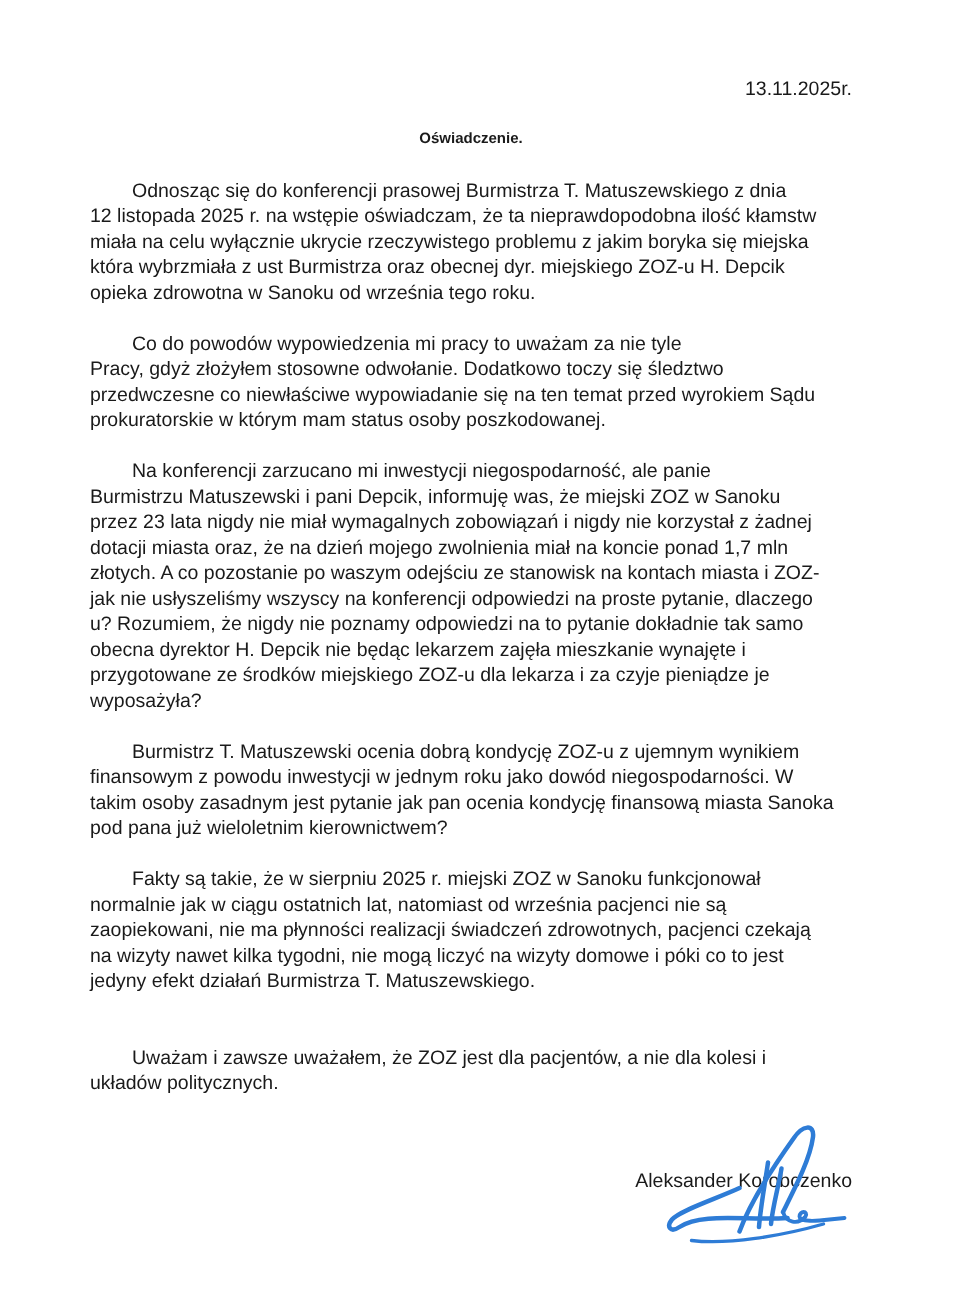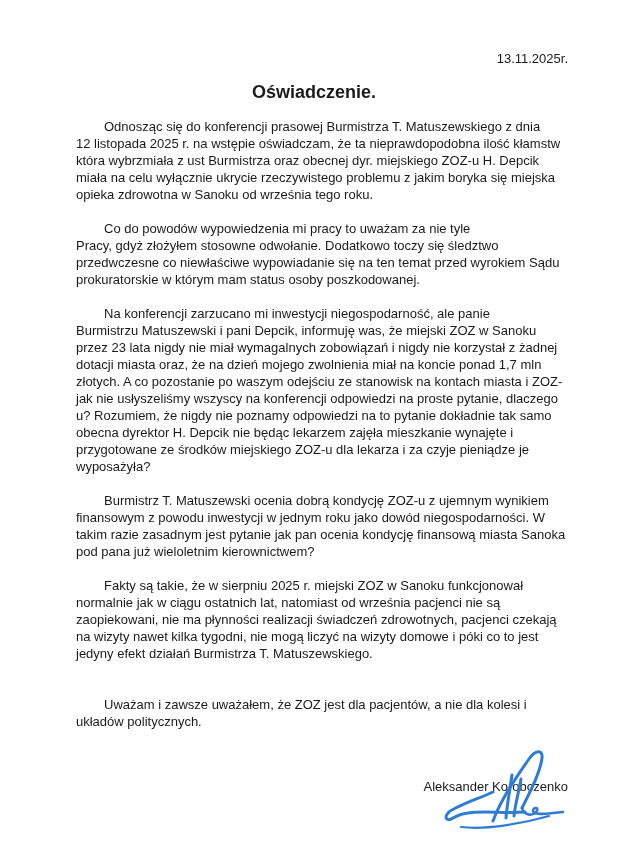--- a/index.html
+++ b/index.html
@@ -25,26 +25,25 @@
     width: 508px;
   }
   .date {
     text-align: right;
     white-space: pre;
   }
   .title {
     margin-top: 17px;
     text-align: center;
     font-weight: bold;
-    font-size: 18px;
+    font-size: 10px;
     white-space: pre;
   }
   .paragraph {
     margin-top: 17px;
-    margin-left: 16px;
   }
   .paragraph.gap-large {
     margin-top: 34px;
   }
   .line {
     white-space: pre;
   }
   .line.indent {
     padding-left: 28px;
   }
@@ -66,22 +65,22 @@
 <body>
 
 <div class="page">
   <div class="content">
     <div class="date">13.11.2025r.</div>
     <div class="title">Oświadczenie.</div>
     <div id="paragraphs">
         <div class="paragraph">
           <div class="line indent">Odnosząc się do konferencji prasowej Burmistrza T. Matuszewskiego z dnia</div>
           <div class="line">12 listopada 2025 r. na wstępie oświadczam, że ta nieprawdopodobna ilość kłamstw</div>
+          <div class="line">miała na celu wyłącznie ukrycie rzeczywistego problemu z jakim boryka się miejska</div>
           <div class="line">która wybrzmiała z ust Burmistrza oraz obecnej dyr. miejskiego ZOZ-u H. Depcik</div>
-          <div class="line">miała na celu wyłącznie ukrycie rzeczywistego problemu z jakim boryka się miejska</div>
           <div class="line">opieka zdrowotna w Sanoku od września tego roku.</div>
         </div>
         <div class="paragraph">
           <div class="line indent">Co do powodów wypowiedzenia mi pracy to uważam za nie tyle</div>
           <div class="line">Pracy, gdyż złożyłem stosowne odwołanie. Dodatkowo toczy się śledztwo</div>
           <div class="line">przedwczesne co niewłaściwe wypowiadanie się na ten temat przed wyrokiem Sądu</div>
           <div class="line">prokuratorskie w którym mam status osoby poszkodowanej.</div>
         </div>
         <div class="paragraph">
           <div class="line indent">Na konferencji zarzucano mi inwestycji niegospodarność, ale panie</div>
@@ -91,21 +90,21 @@
           <div class="line">złotych. A co pozostanie po waszym odejściu ze stanowisk na kontach miasta i ZOZ-</div>
           <div class="line">jak nie usłyszeliśmy wszyscy na konferencji odpowiedzi na proste pytanie, dlaczego</div>
           <div class="line">u? Rozumiem, że nigdy nie poznamy odpowiedzi na to pytanie dokładnie tak samo</div>
           <div class="line">obecna dyrektor H. Depcik nie będąc lekarzem zajęła mieszkanie wynajęte i</div>
           <div class="line">przygotowane ze środków miejskiego ZOZ-u dla lekarza i za czyje pieniądze je</div>
           <div class="line">wyposażyła?</div>
         </div>
         <div class="paragraph">
           <div class="line indent">Burmistrz T. Matuszewski ocenia dobrą kondycję ZOZ-u z ujemnym wynikiem</div>
           <div class="line">finansowym z powodu inwestycji w jednym roku jako dowód niegospodarności. W</div>
-          <div class="line">takim razie zasadnym jest pytanie jak pan ocenia kondycję finansową miasta Sanoka</div>
+          <div class="line">takim osoby zasadnym jest pytanie jak pan ocenia kondycję finansową miasta Sanoka</div>
           <div class="line">pod pana już wieloletnim kierownictwem?</div>
         </div>
         <div class="paragraph">
           <div class="line indent">Fakty są takie, że w sierpniu 2025 r. miejski ZOZ w Sanoku funkcjonował</div>
           <div class="line">normalnie jak w ciągu ostatnich lat, natomiast od września pacjenci nie są</div>
           <div class="line">zaopiekowani, nie ma płynności realizacji świadczeń zdrowotnych, pacjenci czekają</div>
           <div class="line">na wizyty nawet kilka tygodni, nie mogą liczyć na wizyty domowe i póki co to jest</div>
           <div class="line">jedyny efekt działań Burmistrza T. Matuszewskiego.</div>
         </div>
         <div class="paragraph gap-large">

